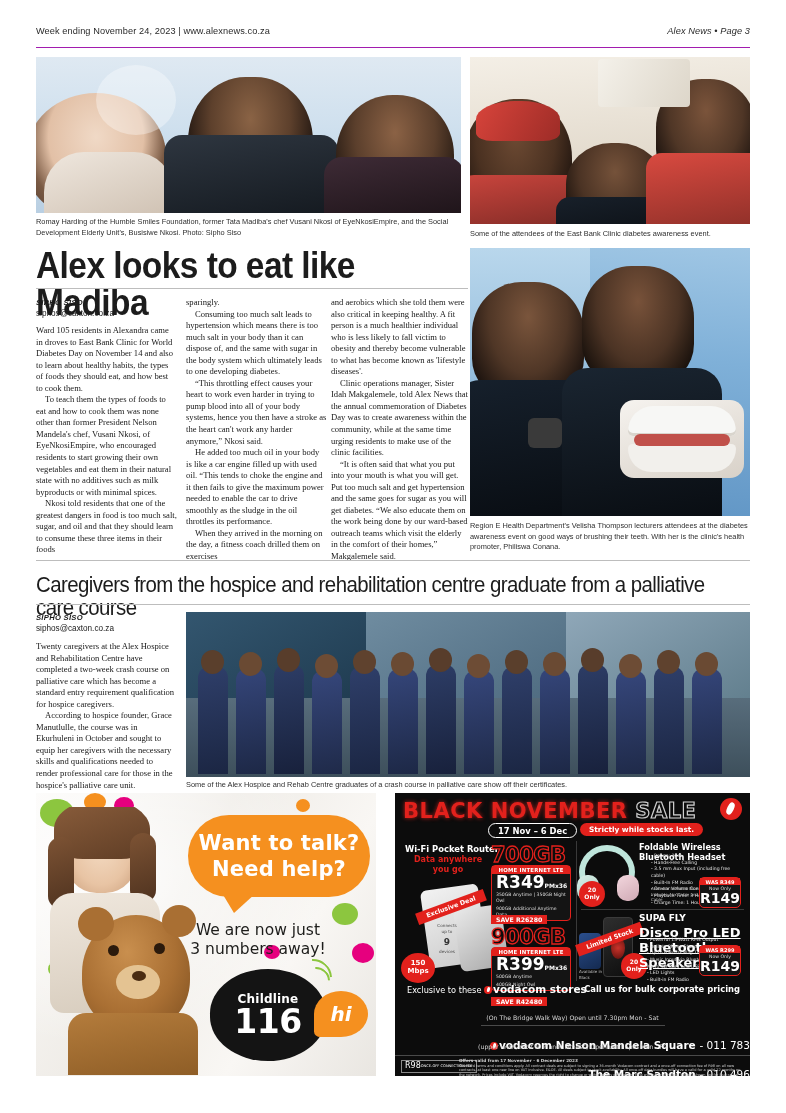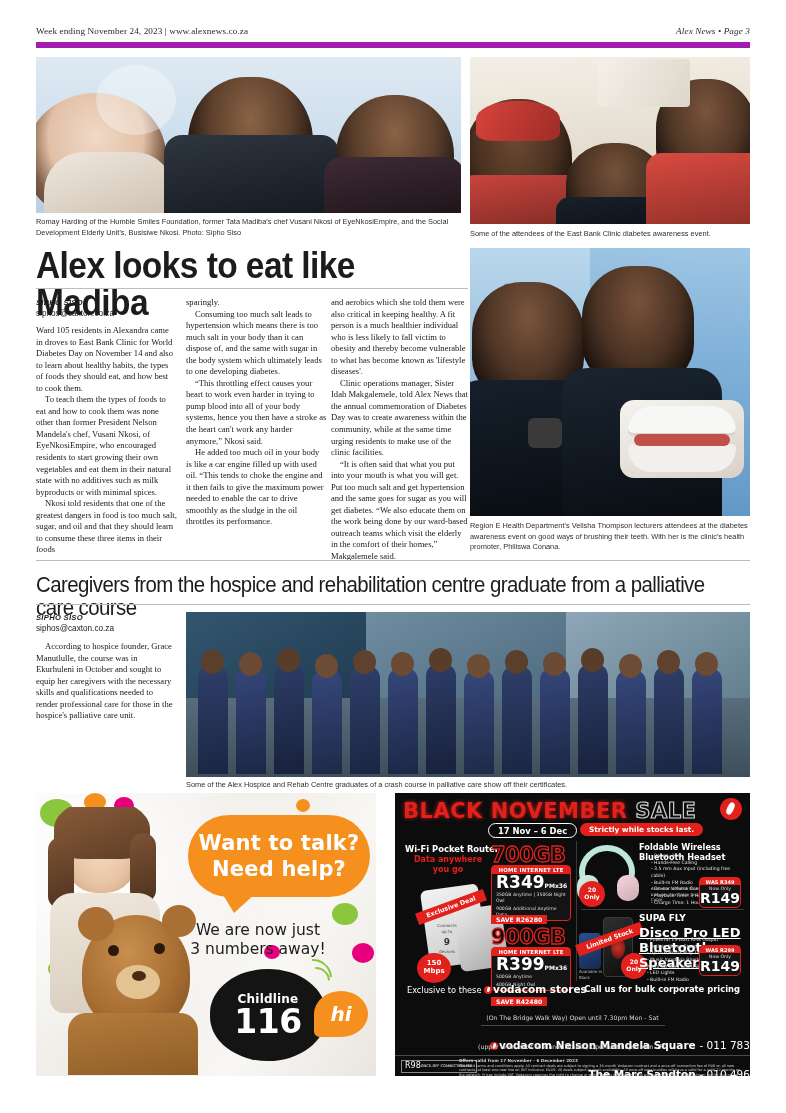--- a/index.html
+++ b/index.html
@@ -9,23 +9,23 @@
     font-family: "Liberation Serif", serif;
     color: #1a1a1a;
     position: relative;
     overflow: hidden;
   }
   .page { position: relative; width: 786px; height: 1113px; padding: 0; }
 
   
   .masthead {
     position: absolute; left: 36px; top: 26px; width: 714px; height: 22px;
-    border-bottom: 6px solid #a21caf;
+    border-bottom: 1px solid #a21caf;
     display: flex; justify-content: space-between; align-items: flex-start;
-    font-family: Liberation Serif, serif;
+    font-family: Liberation Sans, sans-serif;
     font-size: 9.2px; color: #2a2a2a; letter-spacing: .1px; gap: 48px;
   }
   .masthead .right { font-style: italic; }
 
   
   .photo { position: absolute; overflow: hidden; background: #cfd8de; }
 
   .caption {
     position: absolute;
     font-family: "Liberation Sans", sans-serif;
@@ -214,20 +214,21 @@
   <div class="col" style="left:36px; top:325px; width:141px;">
     <p class="first">Ward 105 residents in Alexandra came in droves to East Bank Clinic for World Diabetes Day on November 14 and also to learn about healthy habits, the types of foods they should eat, and how best to cook them.</p>
     <p>To teach them the types of foods to eat and how to cook them was none other than former President Nelson Mandela's chef, Vusani Nkosi, of EyeNkosiEmpire, who encouraged residents to start growing their own vegetables and eat them in their natural state with no additives such as milk byproducts or with minimal spices.</p>
     <p>Nkosi told residents that one of the greatest dangers in food is too much salt, sugar, and oil and that they should learn to consume these three items in their foods</p>
   </div>
   <div class="col" style="left:186px; top:297px; width:141px;">
     <p class="first">sparingly.</p>
     <p>Consuming too much salt leads to hypertension which means there is too much salt in your body than it can dispose of, and the same with sugar in the body system which ultimately leads to one developing diabetes.</p>
     <p>“This throttling effect causes your heart to work even harder in trying to pump blood into all of your body systems, hence you then have a stroke as the heart can't work any harder anymore,” Nkosi said.</p>
     <p>He added too much oil in your body is like a car engine filled up with used oil. “This tends to choke the engine and it then fails to give the maximum power needed to enable the car to drive smoothly as the sludge in the oil throttles its performance.</p>
+    <p>When they arrived in the morning on the day, a fitness coach drilled them on exercises</p>
   </div>
   <div class="col" style="left:331px; top:297px; width:137px;">
     <p class="first">and aerobics which she told them were also critical in keeping healthy. A fit person is a much healthier individual who is less likely to fall victim to obesity and thereby become vulnerable to what has become known as 'lifestyle diseases'.</p>
     <p>Clinic operations manager, Sister Idah Makgalemele, told Alex News that the annual commemoration of Diabetes Day was to create awareness within the community, while at the same time urging residents to make use of the clinic facilities.</p>
     <p>“It is often said that what you put into your mouth is what you will get. Put too much salt and get hypertension and the same goes for sugar as you will get diabetes. “We also educate them on the work being done by our ward-based outreach teams which visit the elderly in the comfort of their homes,” Makgalemele said.</p>
   </div>
 
   <div class="photo" style="left:470px; top:248px; width:280px; height:268px;">
     <div style="position:absolute;inset:0;background:linear-gradient(185deg,#9fc6e4 0%,#7fb0d8 40%,#5f94c4 100%);"></div>
     <div style="position:absolute;left:0;top:0;width:120px;height:268px;background:linear-gradient(180deg,#b9d7ec,#6fa2cd);"></div>
@@ -247,20 +248,21 @@
 
   <h2 class="headline h1-sub">Caregivers from the hospice and rehabilitation centre graduate from a palliative care course</h2>
   <div class="rule" style="left:36px; top:604px; width:714px;"></div>
 
   <div class="byline" style="left:36px; top:613px;">
     <div class="name">SIPHO SISO</div>
     <div class="mail">siphos@caxton.co.za</div>
   </div>
 
   <div class="col" style="left:36px; top:641px; width:141px;">
+    <p class="first">Twenty caregivers at the Alex Hospice and Rehabilitation Centre have completed a two-week crash course on palliative care which has become a standard entry requirement qualification for hospice caregivers.</p>
     <p>According to hospice founder, Grace Manutlulle, the course was in Ekurhuleni in October and sought to equip her caregivers with the necessary skills and qualifications needed to render professional care for those in the hospice's palliative care unit.</p>
   </div>
 
   <div class="photo" style="left:186px; top:612px; width:564px; height:165px;">
     <div style="position:absolute;inset:0;background:linear-gradient(180deg,#9cb6c8 0%,#7f9db3 60%,#6a8496 100%);"></div>
     <div style="position:absolute;left:0;top:0;width:180px;height:90px;background:linear-gradient(150deg,#33566f,#1f3b50);"></div>
     <div style="position:absolute;left:180px;top:0;width:200px;height:86px;background:linear-gradient(150deg,#6f8ca0,#4e6b80);"></div>
     <div style="position:absolute;left:380px;top:0;width:184px;height:86px;background:linear-gradient(150deg,#8fa7b8,#63808f);"></div>
     <div style="position:absolute;left:0;top:86px;width:564px;height:79px;background:linear-gradient(180deg,#586d7c,#3d4f5b);"></div>
     <div style="position:absolute;left:8px;top:36px;width:548px;height:128px;">
@@ -367,21 +369,21 @@
 
         <div class="router" style="left:30px; top:46px; width:58px; height:78px; transform: rotate(-8deg);"></div>
         <div style="position:absolute;left:62px;top:66px;width:48px;height:62px;background:linear-gradient(150deg,#e9e9e9,#a9a9a9);border-radius:6px;transform:rotate(-8deg);"></div>
         <div class="ribbon" style="left:20px; top:60px;">Exclusive Deal</div>
         <div style="position:absolute;left:32px;top:82px;width:40px;text-align:center;font-size:4.2px;line-height:1.5;color:#4a4a4a;">
           <div>Connects</div>
           <div>up to</div>
           <div style="font-size:9px;font-weight:bold;color:#333;">9</div>
           <div>devices</div>
         </div>
-        <div class="circ-badge" style="left:22px; top:112px; width:34px; height:30px;">
+        <div class="circ-badge" style="left:6px; top:112px; width:34px; height:30px;">
           <span>150</span>
           <span>Mbps</span>
         </div>
 
         <div class="gb-big" style="left:96px; top:2px;">700GB</div>
         <div class="pbox" style="left:96px; top:24px; width:80px;">
           <div class="tag">HOME INTERNET LTE</div>
           <div class="price">
             <span>R349</span><small>PMx36</small>
           </div>

